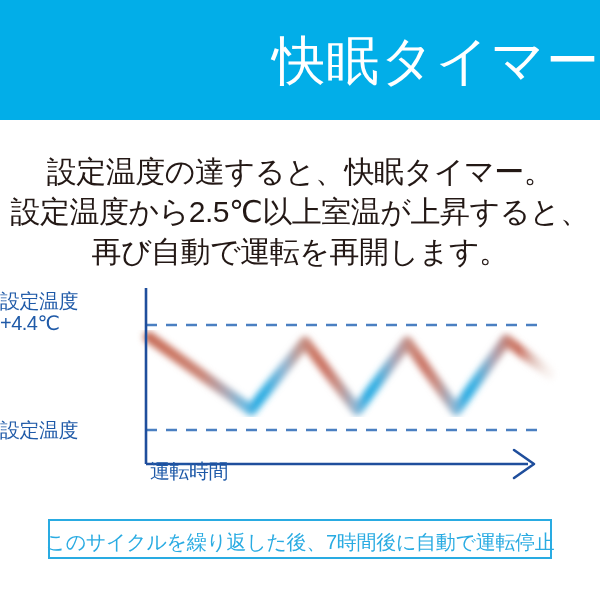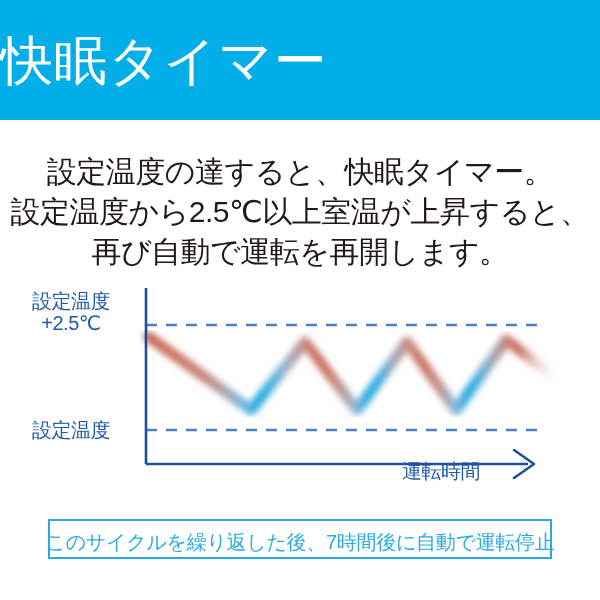--- a/index.html
+++ b/index.html
@@ -18,21 +18,21 @@
   
   .banner {
     position: absolute;
     left: 0;
     top: 0;
     width: 600px;
     height: 120px;
     background: #02AEE8;
     display: flex;
     align-items: center;
-    justify-content: flex-start;
+    justify-content: flex-end;
   }
   .banner-title {
     color: #ffffff;
     font-size: 53px;
     letter-spacing: 1px;
     font-weight: 400;
     line-height: 1;
     white-space: nowrap;
   }
 
@@ -63,40 +63,40 @@
     height: 215px;
   }
   .chart svg {
     display: block;
   }
   .ylabel {
     position: absolute;
     color: #1F5AA8;
     font-size: 20px;
     line-height: 1.12;
-    text-align: center;
+    text-align: left;
     letter-spacing: -0.5px;
     white-space: nowrap;
   }
   .ylabel-top {
     left: 0;
     top: 8px;
     width: 142px;
   }
   .ylabel-bottom {
     left: 0;
     top: 137px;
     width: 142px;
   }
   .xlabel {
     position: absolute;
     left: 150px;
     top: 176px;
     width: 330px;
-    text-align: right;
+    text-align: left;
     color: #1F5AA8;
     font-size: 20px;
     letter-spacing: -0.5px;
     white-space: nowrap;
   }
 
   
   .callout {
     position: absolute;
     left: 48px;
@@ -128,21 +128,21 @@
 <div class="lede">
   <span class="line">設定温度の達すると、快眠タイマー。</span>
   <span class="line">設定温度から2.5℃以上室温が上昇すると、</span>
   <span class="line">再び自動で運転を再開します。</span>
 </div>
 
 <div class="chart">
 
   <div class="ylabel ylabel-top">
     <div>設定温度</div>
-    <div>+2.5℃</div>
+    <div>+4.4℃</div>
   </div>
   <div class="ylabel ylabel-bottom">
     <div>設定温度</div>
   </div>
 
   <div class="xlabel">運転時間</div>
 
   <svg width="600" height="215" viewBox="0 0 600 215">
     <defs>
 

